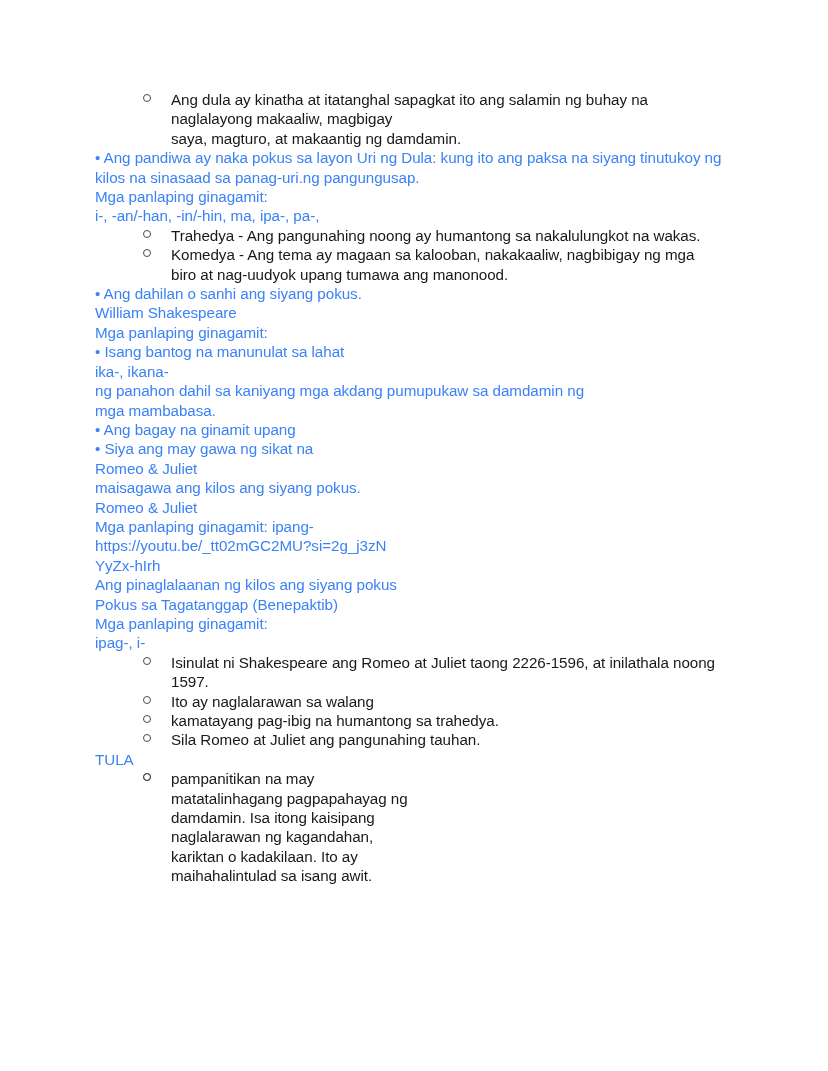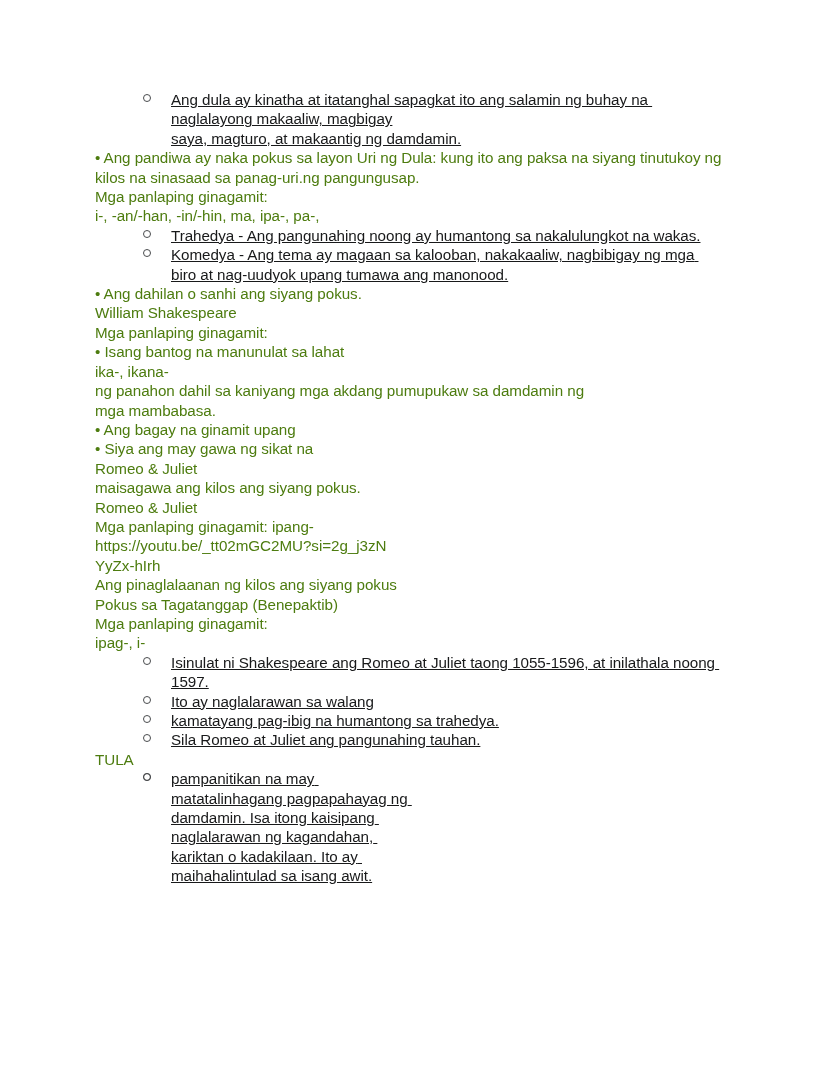--- a/index.html
+++ b/index.html
@@ -29,39 +29,38 @@
     position: absolute;
     left: 95px;
     top: 90px;
     width: 640px;
   }
 
   
   .flush-line {
     font-size: 15.2px;
     line-height: 19.4px;
-    color: #4d7c0f;
+    color: #3b82f6;
     white-space: pre-wrap;
     letter-spacing: -0.05px;
   }
 
   
   .bullet-block {
     margin: 0;
     padding: 0;
     list-style: none;
   }
   .bullet-item {
     position: relative;
     padding-left: 76px;
     font-size: 15.2px;
     line-height: 19.4px;
     color: #18191a;
     letter-spacing: -0.05px;
-    text-decoration: underline;
   }
   .bullet-item .marker {
     position: absolute;
     left: 46px;
     top: 0;
     width: 12px;
     height: 19.4px;
     line-height: 19.4px;
     font-size: 11px;
     color: #3a3c3e;
@@ -139,21 +138,21 @@
       <div class="flush-line">YyZx-hIrh</div>
       <div class="flush-line">Ang pinaglalaanan ng kilos ang siyang pokus</div>
       <div class="flush-line">Pokus sa Tagatanggap (Benepaktib)</div>
       <div class="flush-line">Mga panlaping ginagamit:</div>
       <div class="flush-line">ipag-, i-</div>
     </div>
 
     <ul class="bullet-block">
       <li class="bullet-item medium">
         <span class="marker"></span>
-        <span class="item-text">Isinulat ni Shakespeare ang Romeo at Juliet taong 1055-1596, at inilathala noong 1597.</span>
+        <span class="item-text">Isinulat ni Shakespeare ang Romeo at Juliet taong 2226-1596, at inilathala noong 1597.</span>
       </li>
       <li class="bullet-item medium">
         <span class="marker"></span>
         <span class="item-text">Ito ay naglalarawan sa walang</span>
       </li>
       <li class="bullet-item medium">
         <span class="marker"></span>
         <span class="item-text">kamatayang pag-ibig na humantong sa trahedya.</span>
       </li>
       <li class="bullet-item medium">

